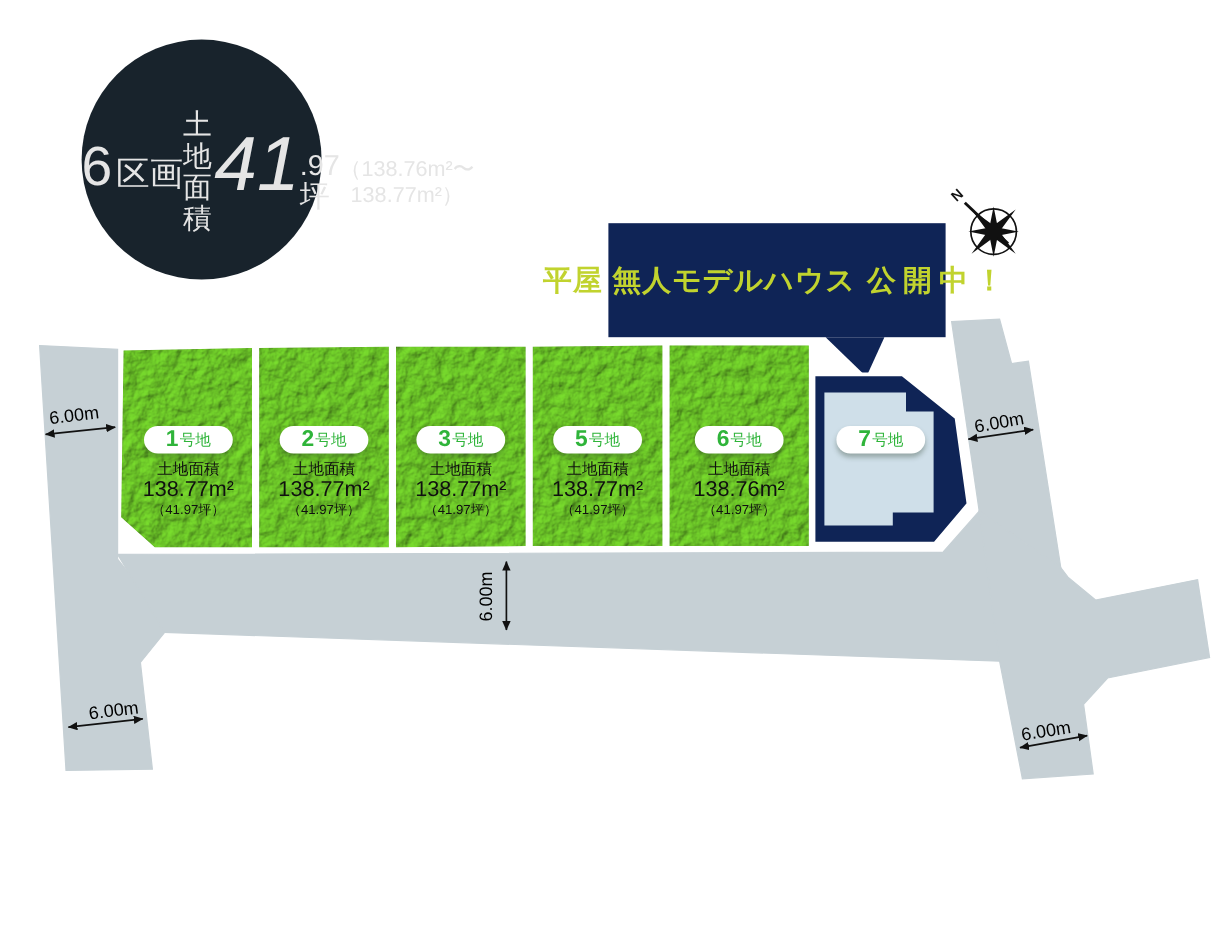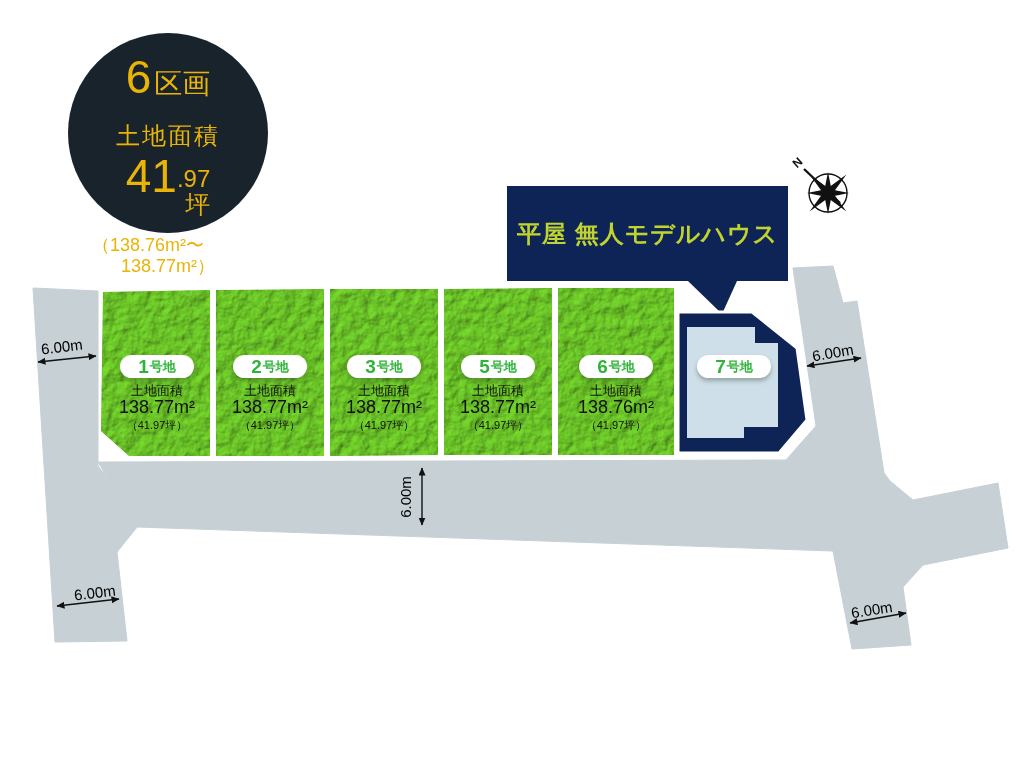--- a/index.html
+++ b/index.html
@@ -5,31 +5,31 @@
   html,body{margin:0;padding:0;background:#fff;}
   .stage{
     position:relative;width:1026px;height:781px;overflow:hidden;background:#ffffff;
     font-family:"Liberation Sans","DejaVu Sans",sans-serif;
   }
   .plan-svg{position:absolute;left:0;top:0;width:1026px;height:781px;}
 
   
   .circle-badge{
     position:absolute;left:68px;top:33px;width:200px;height:200px;border-radius:50%;
-    background:#18232c;color:#eab308;display:flex;flex-direction:column;align-items:center;
+    background:#18232c;color:#e5e5e5;display:flex;align-items:center;
     justify-content:flex-start;padding-top:21px;box-sizing:border-box;text-align:center;
   }
   .cb-line1{line-height:46px;white-space:nowrap;}
   .cb-count{font-size:46px;font-weight:400;}
   .cb-count-unit{font-size:28px;font-weight:400;margin-left:3px;}
   .cb-divider{width:128px;height:1px;background:#76848f;margin:7px 0 5px 0;}
   .cb-area-label{font-size:24px;letter-spacing:2px;line-height:26px;}
   .cb-tsubo{display:flex;justify-content:center;align-items:flex-start;margin-top:1px;}
-  .cb-tsubo-main{font-size:46px;line-height:52px;font-weight:400;}
-  .cb-tsubo-stack{display:flex;flex-direction:column;align-items:flex-end;margin-top:17px;}
+  .cb-tsubo-main{font-size:64px;line-height:52px;font-weight:400;font-style:italic;}
+  .cb-tsubo-stack{display:flex;flex-direction:column;align-items:flex-start;margin-top:17px;}
   .cb-tsubo-dec{font-size:24px;line-height:24px;}
   .cb-tsubo-unit{font-size:25px;line-height:27px;}
   .cb-range{font-size:18px;line-height:21px;margin-top:17px;width:152px;}
   .cb-range-l1{text-align:left;}
   .cb-range-l2{text-align:center;}
 
   
   .callout{
     position:absolute;left:507px;top:186px;width:281px;height:95px;background:#0f2456;
     color:#c1d32e;display:flex;align-items:center;justify-content:center;
@@ -39,21 +39,21 @@
   .callout-line2{font-size:24px;letter-spacing:6px;white-space:nowrap;}
 
   
   .plot-label{position:absolute;top:355px;width:112px;text-align:center;color:#101010;}
   .pill{
     width:74px;height:23px;border-radius:12px;background:#fff;margin:0 auto 5px auto;
     box-shadow:0 3px 4px rgba(40,60,40,.35);display:flex;align-items:center;justify-content:center;
     color:#2fb43a;
   }
   .pill-num{font-size:19px;font-weight:600;line-height:23px;}
-  .pill-suffix{font-size:13px;font-weight:700;margin-left:1px;}
+  .pill-suffix{font-size:13px;font-weight:400;margin-left:1px;}
   .area-label{font-size:13px;line-height:15px;margin-top:3px;font-weight:500;}
   .area-m2{font-size:18px;line-height:19px;font-weight:500;}
   .area-tsubo{font-size:11px;line-height:17px;font-weight:500;}
 
   
   .dim-label{
     position:absolute;font-size:15px;color:#000;white-space:nowrap;line-height:16px;
     transform-origin:center center;
   }
   .dim-west{left:41px;top:339px;transform:rotate(-7deg);}
@@ -132,20 +132,21 @@
       </span>
     </div>
     <div class="cb-range">
       <div class="cb-range-l1">（138.76m²〜</div>
       <div class="cb-range-l2">138.77m²）</div>
     </div>
   </div>
 
   <div class="callout">
     <div class="callout-line1">平屋 無人モデルハウス</div>
+    <div class="callout-line2">公開中！</div>
   </div>
 
   <div class="plot-label" style="left:101px">
     <div class="pill">
       <span class="pill-num">1</span>
         <span class="pill-suffix">号地</span>
     </div>
     <div class="area-label">土地面積</div>
     <div class="area-m2">138.77m²</div>
     <div class="area-tsubo">（41.97坪）</div>

